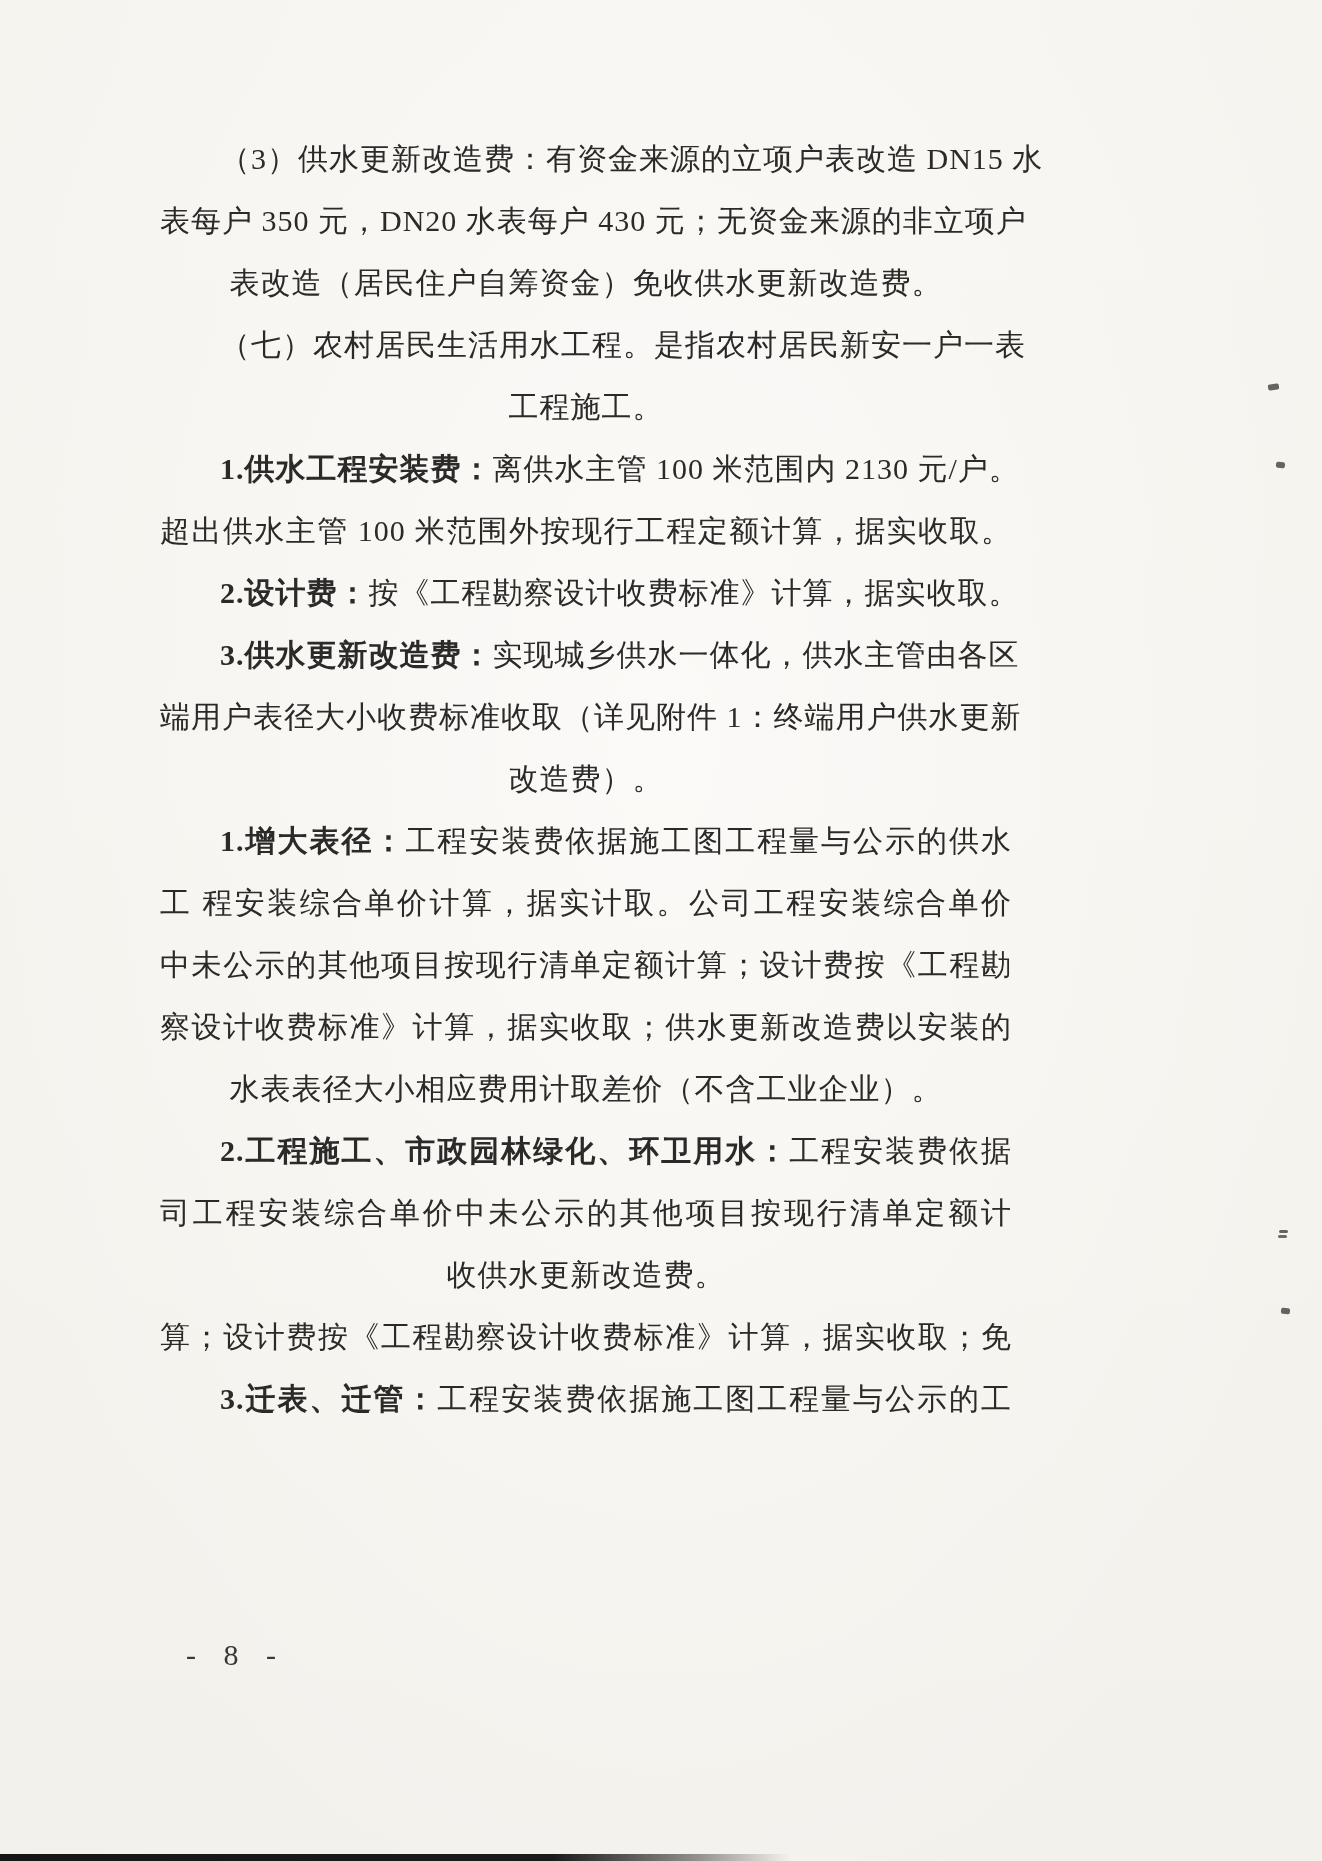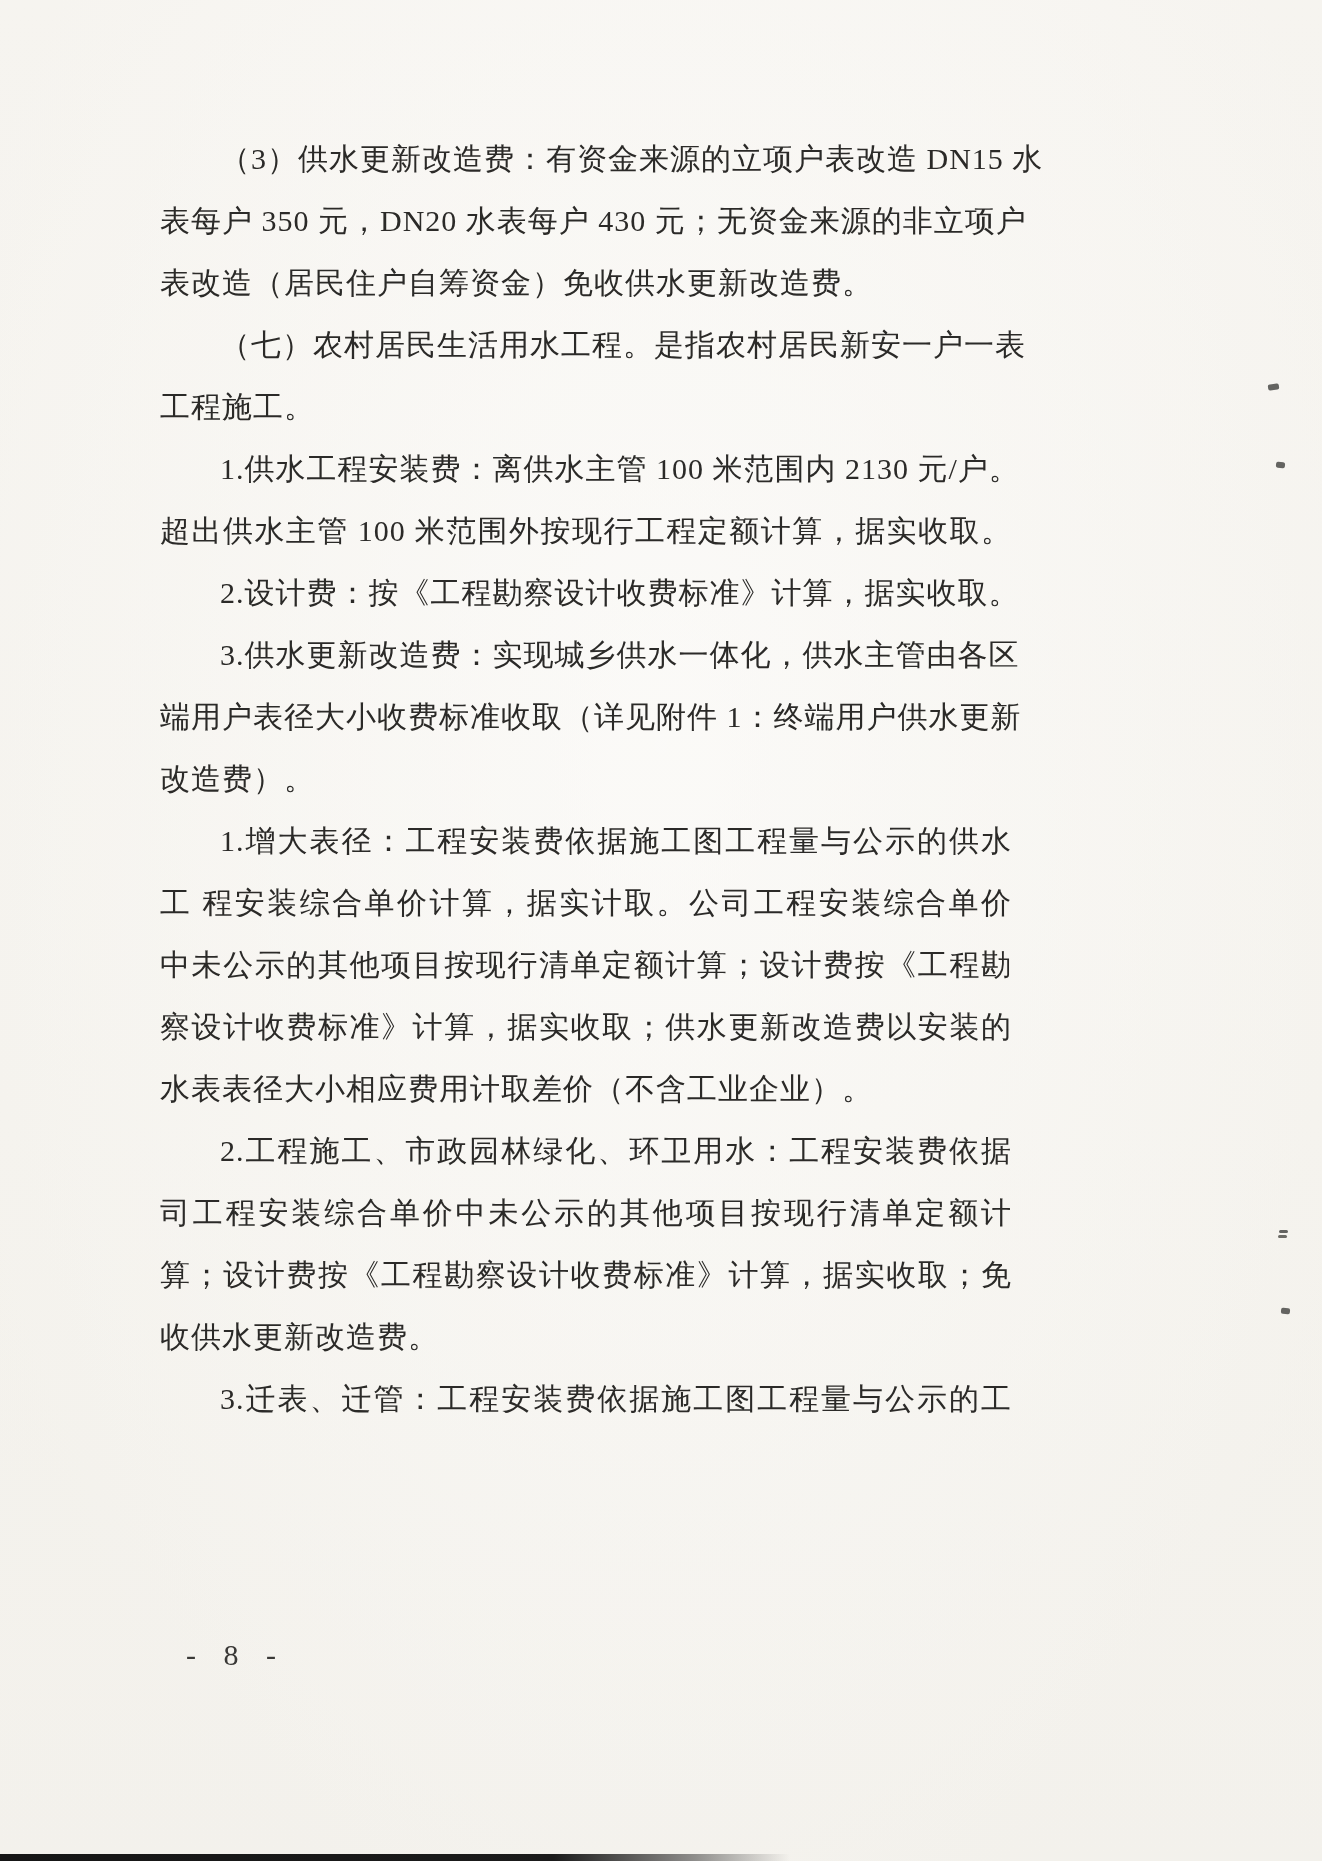--- a/index.html
+++ b/index.html
@@ -23,27 +23,28 @@
     left: 160px;
     top: 128px;
     width: 852px;
   }
   .line {
     height: 62px;
     line-height: 62px;
     font-size: 30px;
     white-space: nowrap;
     letter-spacing: 1px;
+    text-align: center;
   }
   .line.justify {
     text-align: justify;
     text-align-last: justify;
   }
   .line.indent { text-indent: 2em; }
-  .seg-bold { font-weight: normal; }
+  .seg-bold { font-weight: bold; }
   .page-number {
     position: absolute;
     left: 186px;
     top: 1638px;
     font-size: 30px;
     letter-spacing: 10px;
     color: #3a3937;
   }
   .scan-strip {
     position: absolute;
@@ -82,22 +83,22 @@
     <div class="line indent justify"><span class="seg-bold">3.供水更新改造费：</span><span>实现城乡供水一体化，供水主管由各区</span></div>
     <div class="line justify"><span>端用户表径大小收费标准收取（详见附件 1：终端用户供水更新</span></div>
     <div class="line"><span>改造费）。</span></div>
     <div class="line indent justify"><span class="seg-bold">1.增大表径：</span><span>工程安装费依据施工图工程量与公示的供水</span></div>
     <div class="line justify"><span>工 程安装综合单价计算，据实计取。公司工程安装综合单价</span></div>
     <div class="line justify"><span>中未公示的其他项目按现行清单定额计算；设计费按《工程勘</span></div>
     <div class="line justify"><span>察设计收费标准》计算，据实收取；供水更新改造费以安装的</span></div>
     <div class="line"><span>水表表径大小相应费用计取差价（不含工业企业）。</span></div>
     <div class="line indent justify"><span class="seg-bold">2.工程施工、市政园林绿化、环卫用水：</span><span>工程安装费依据</span></div>
     <div class="line justify"><span>司工程安装综合单价中未公示的其他项目按现行清单定额计</span></div>
+    <div class="line"><span>收供水更新改造费。</span></div>
     <div class="line justify"><span>算；设计费按《工程勘察设计收费标准》计算，据实收取；免</span></div>
-    <div class="line"><span>收供水更新改造费。</span></div>
     <div class="line indent justify"><span class="seg-bold">3.迁表、迁管：</span><span>工程安装费依据施工图工程量与公示的工</span></div>
   </main>
 
 <div class="page-number">- 8 -</div>
 
 <span class="speck speck-1"></span>
 <span class="speck speck-2"></span>
 <span class="speck speck-3"></span>
 <span class="speck speck-4"></span>
 

